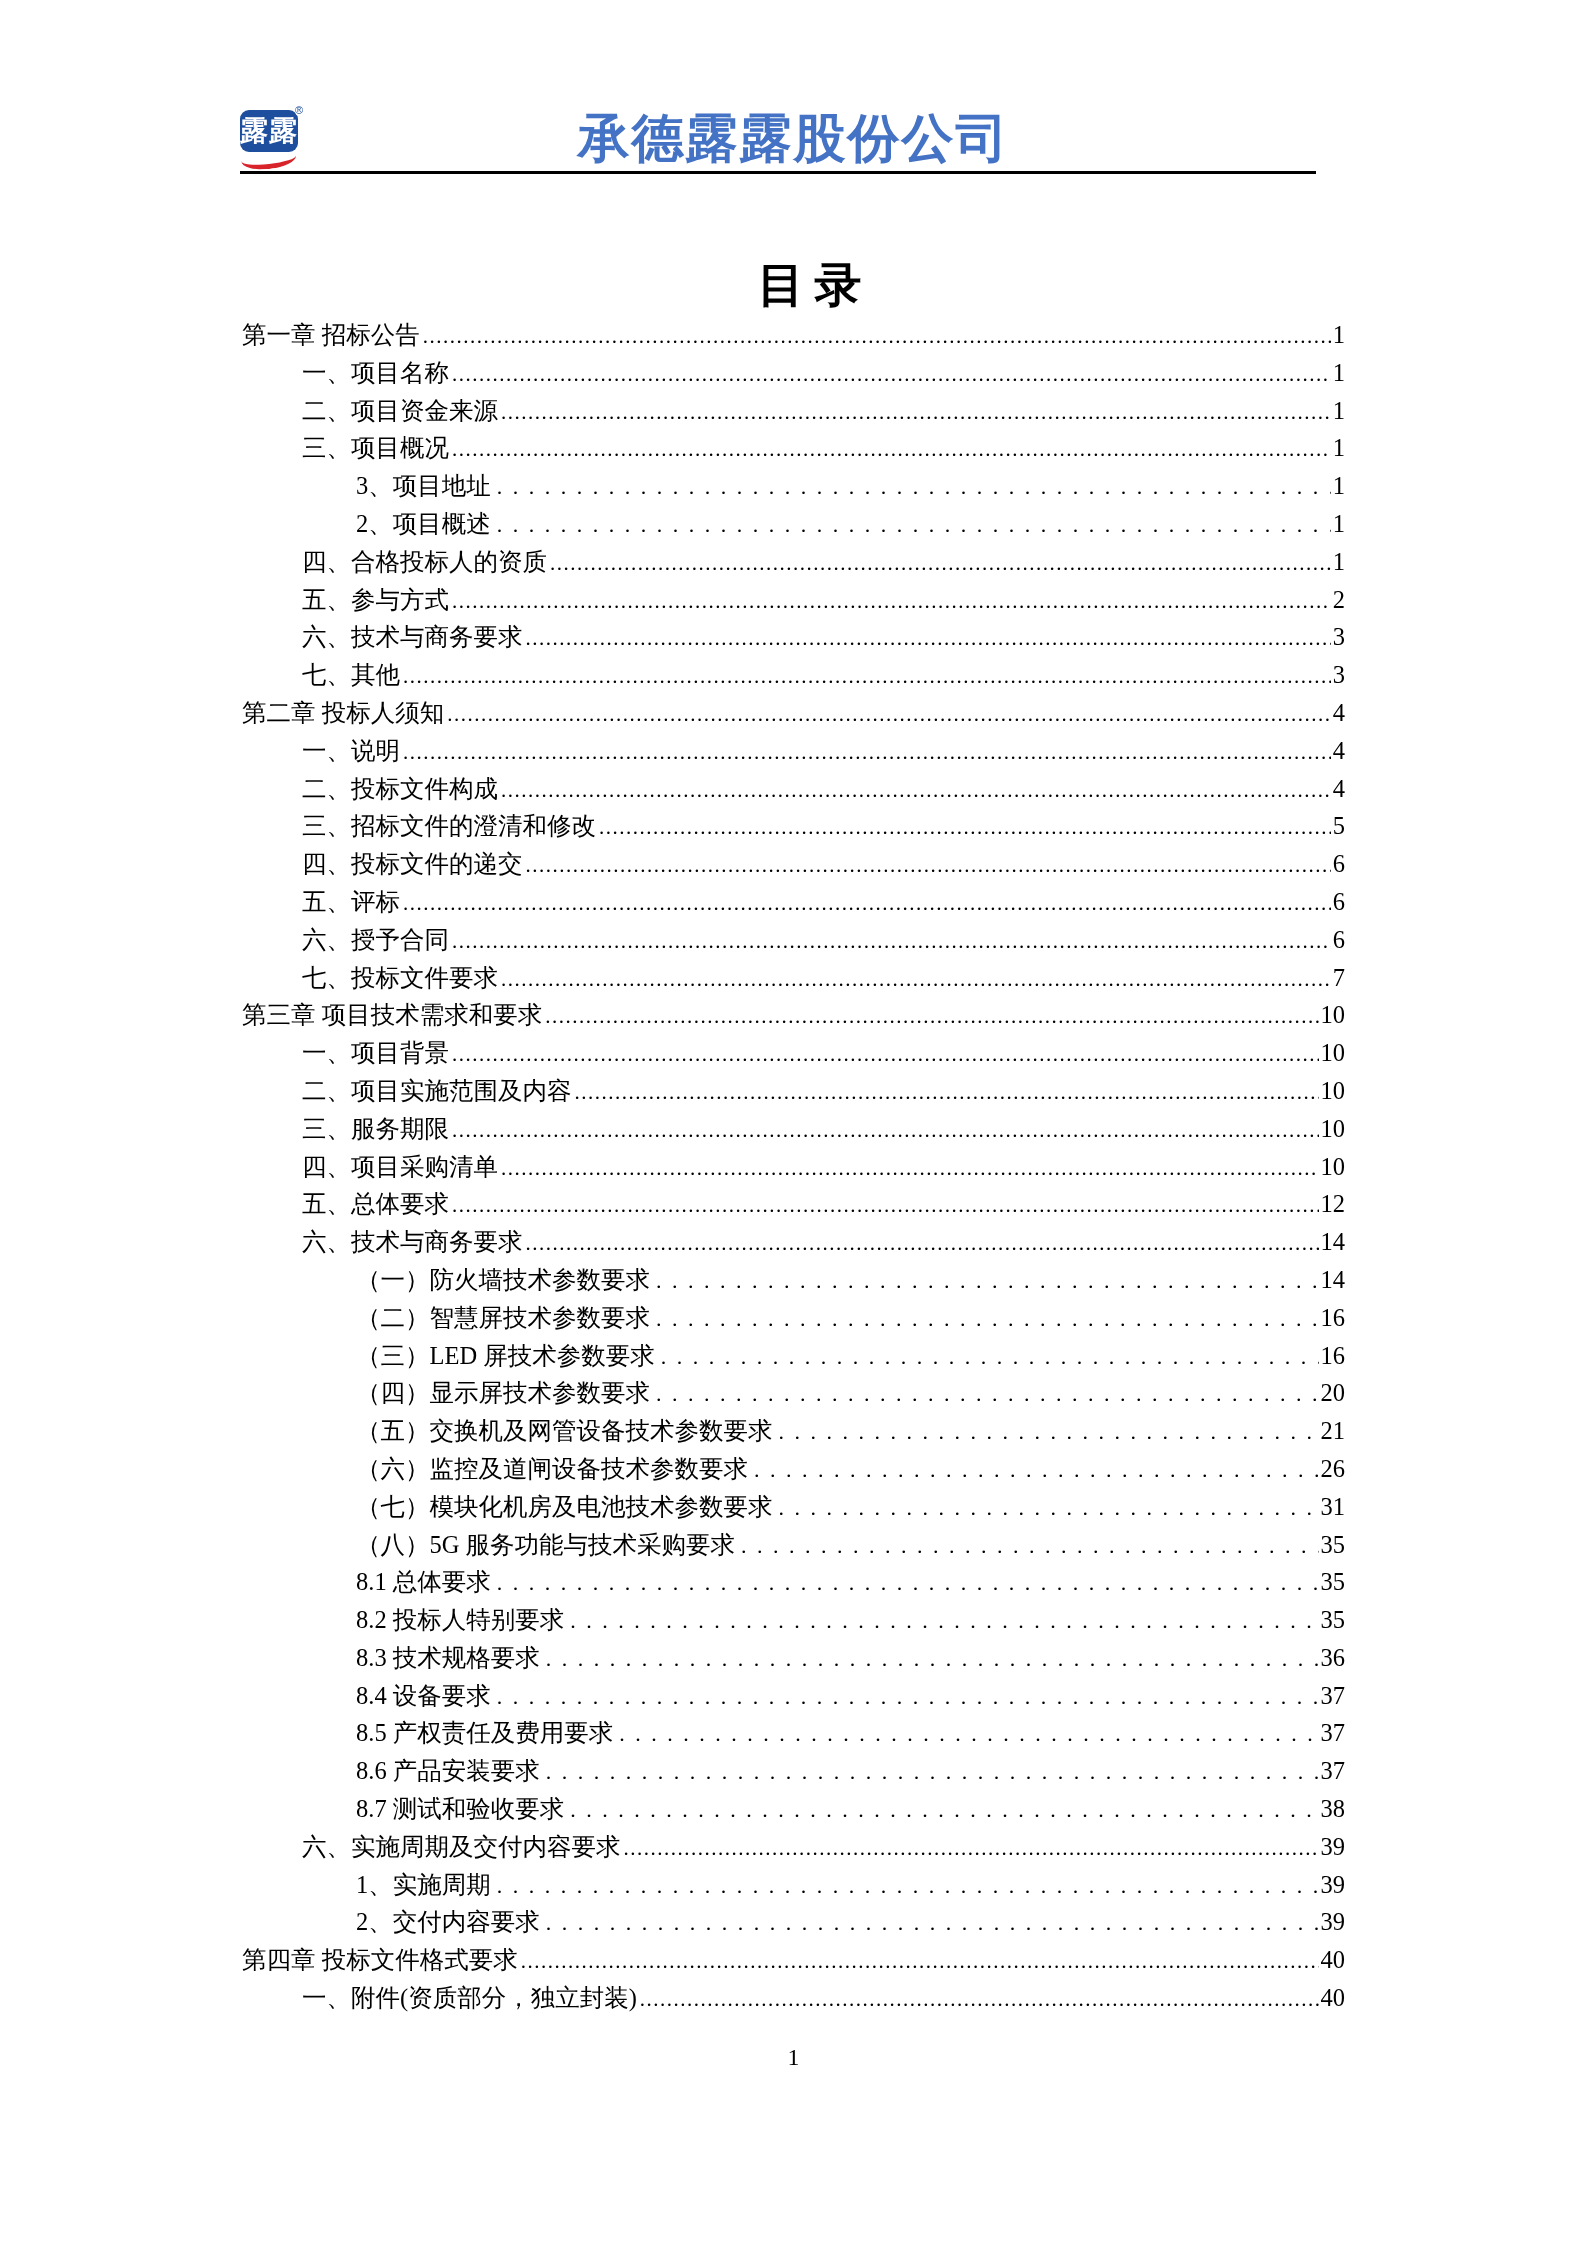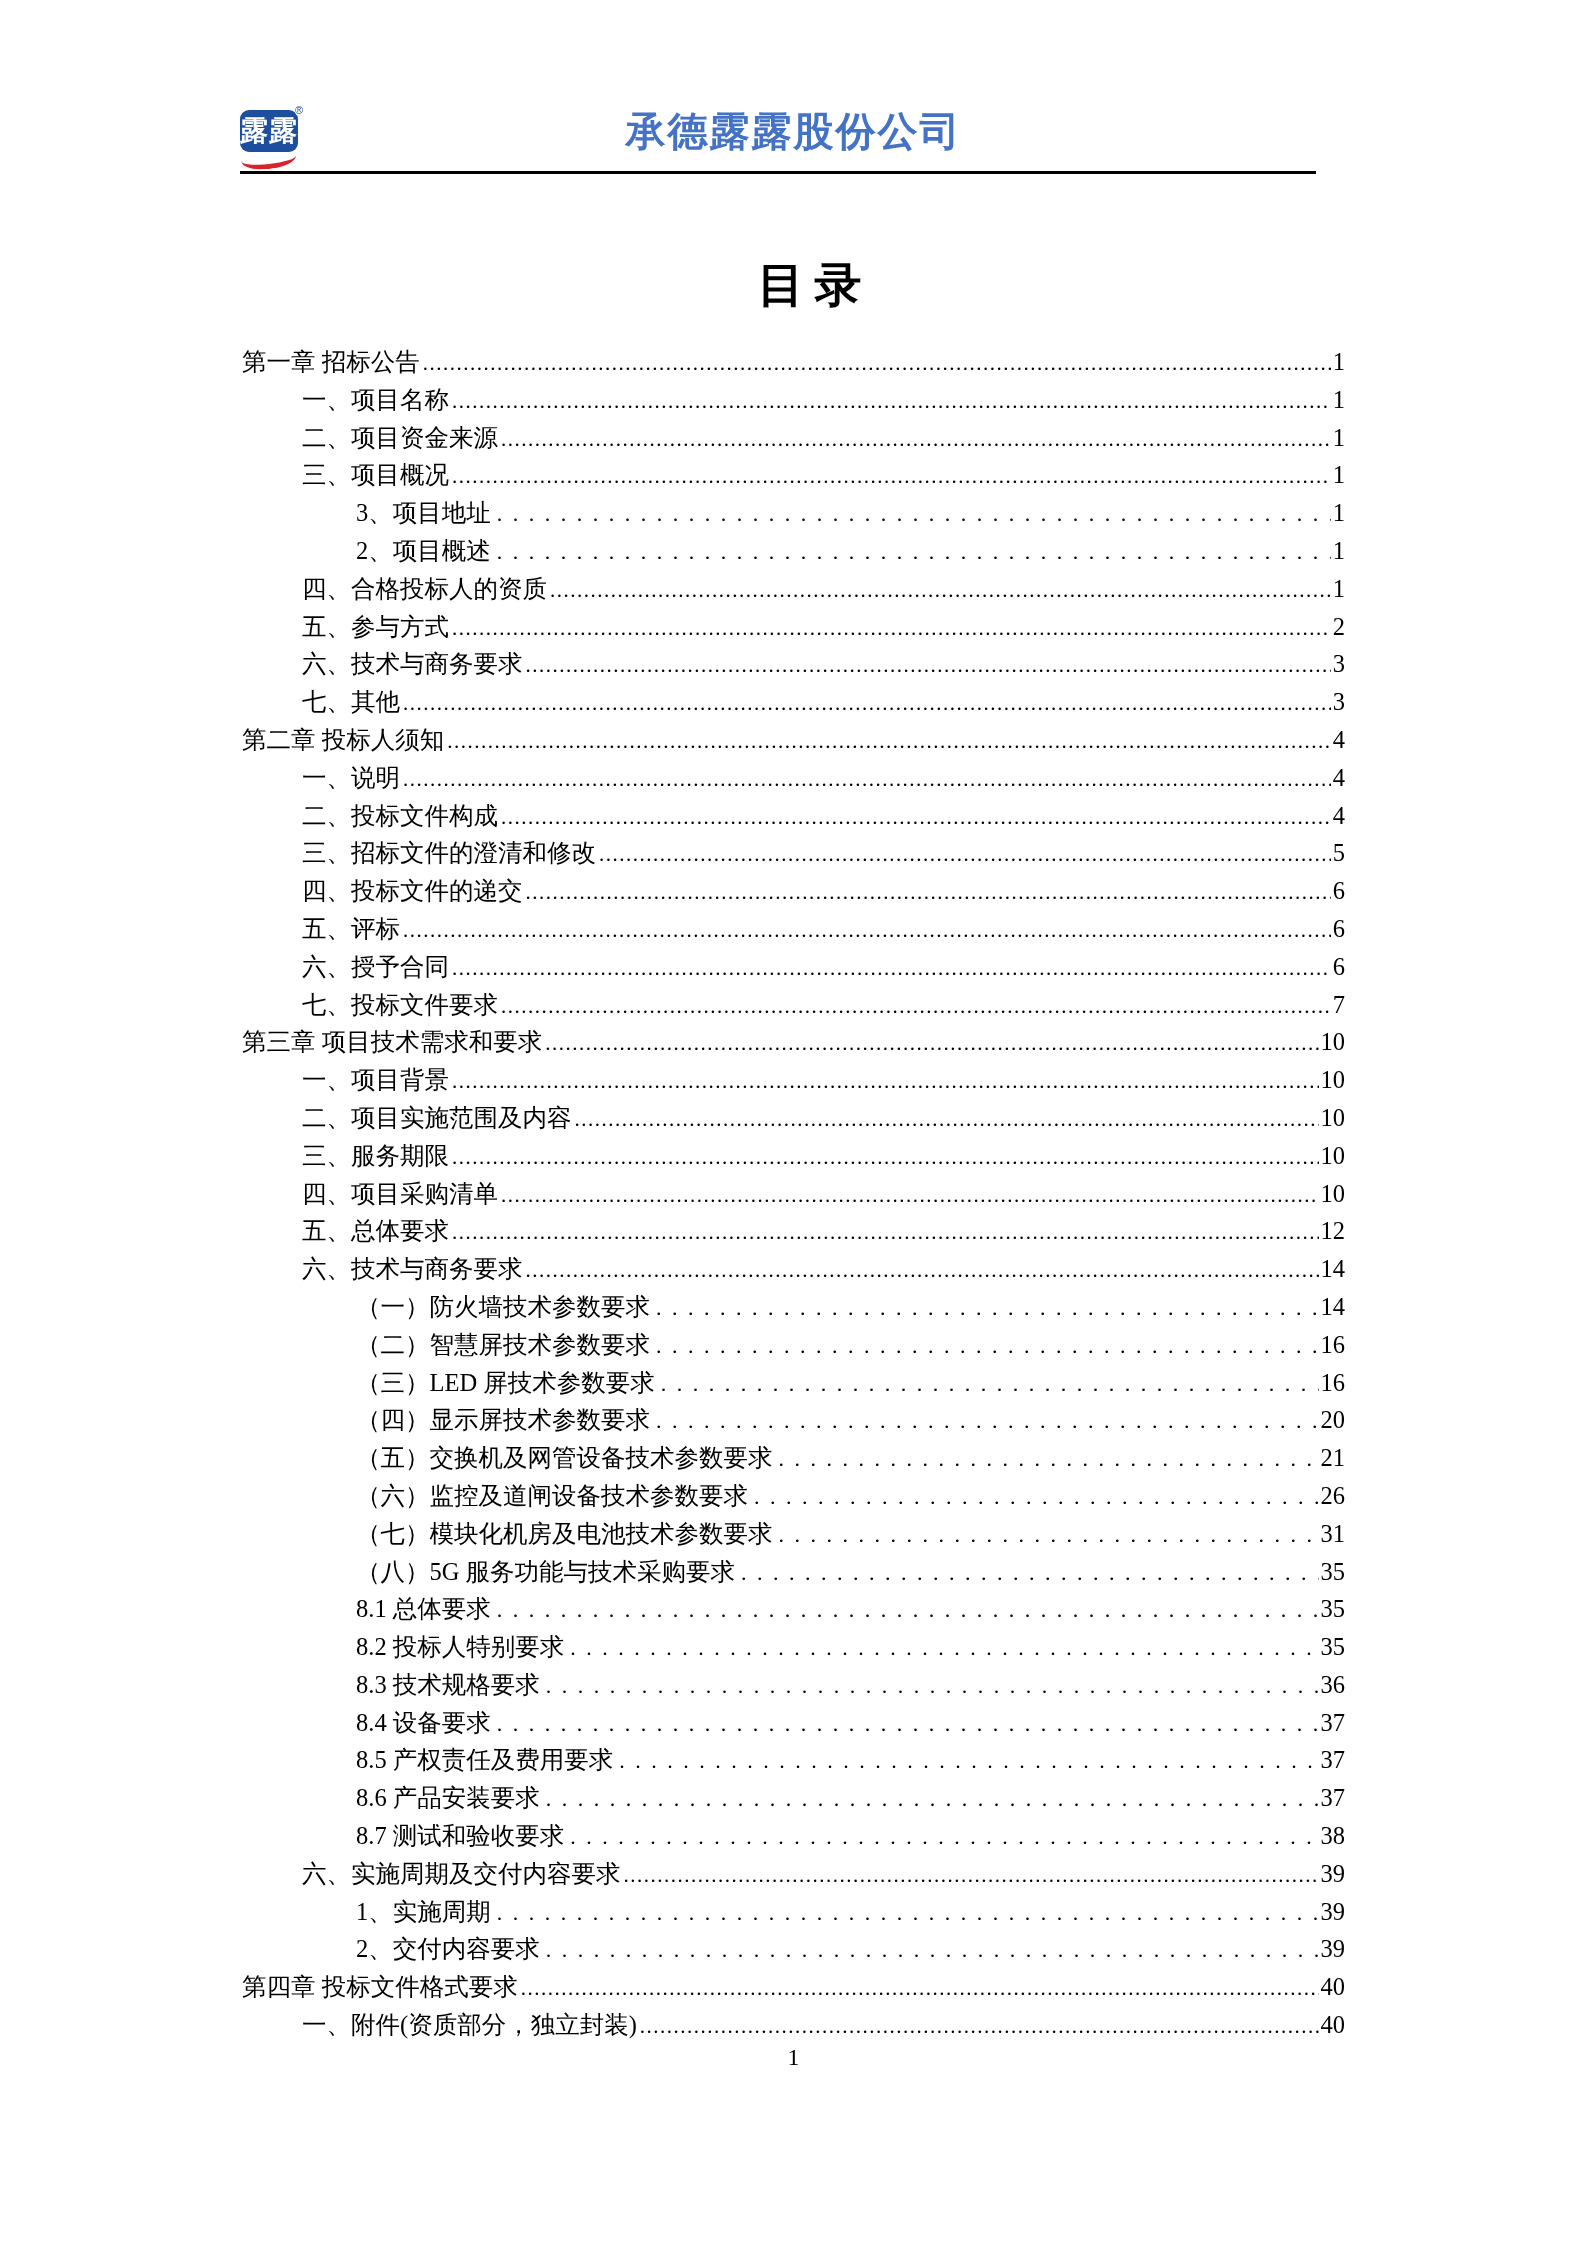--- a/index.html
+++ b/index.html
@@ -27,32 +27,32 @@
     font-family:"Liberation Sans","DejaVu Sans",sans-serif;
   }
   .logo-swoosh{
     position:absolute;left:1px;top:38px;width:55px;height:16px;
     border-radius:50%;border-bottom:5px solid #d8232a;
     transform:rotate(-6deg);
   }
   .company{
     position:absolute;top:104px;left:0;width:100%;text-align:center;
     font-family:"Liberation Sans","DejaVu Sans",sans-serif;
-    font-weight:bold;font-size:40px;color:#4472c4;letter-spacing:2px;
+    font-weight:bold;font-size:52px;color:#4472c4;letter-spacing:2px;
   }
   .rule{position:absolute;top:171px;left:240px;width:1076px;height:3px;background:#000;}
 
   
   .toc-title{
     position:absolute;top:238px;left:0;width:100%;margin:16px;text-align:center;
     font-size:47px;font-weight:bold;letter-spacing:10px;text-indent:10px;
   }
 
   
-  .toc{position:absolute;left:242px;top:316px;width:1103px;margin-top:27px;}
+  .toc{position:absolute;left:242px;top:316px;width:1103px;}
   .toc-row{
     display:flex;align-items:baseline;height:37.8px;line-height:37.8px;
     font-size:24.5px;
   }
   .toc-label{white-space:nowrap;flex:0 0 auto;}
   .lvl1{padding-left:60px;}
   .lvl2{padding-left:114px;}
   .toc-dots{
     flex:1 1 auto;overflow:hidden;white-space:nowrap;
     font-size:21px;letter-spacing:1.5px;padding:0 3px;

